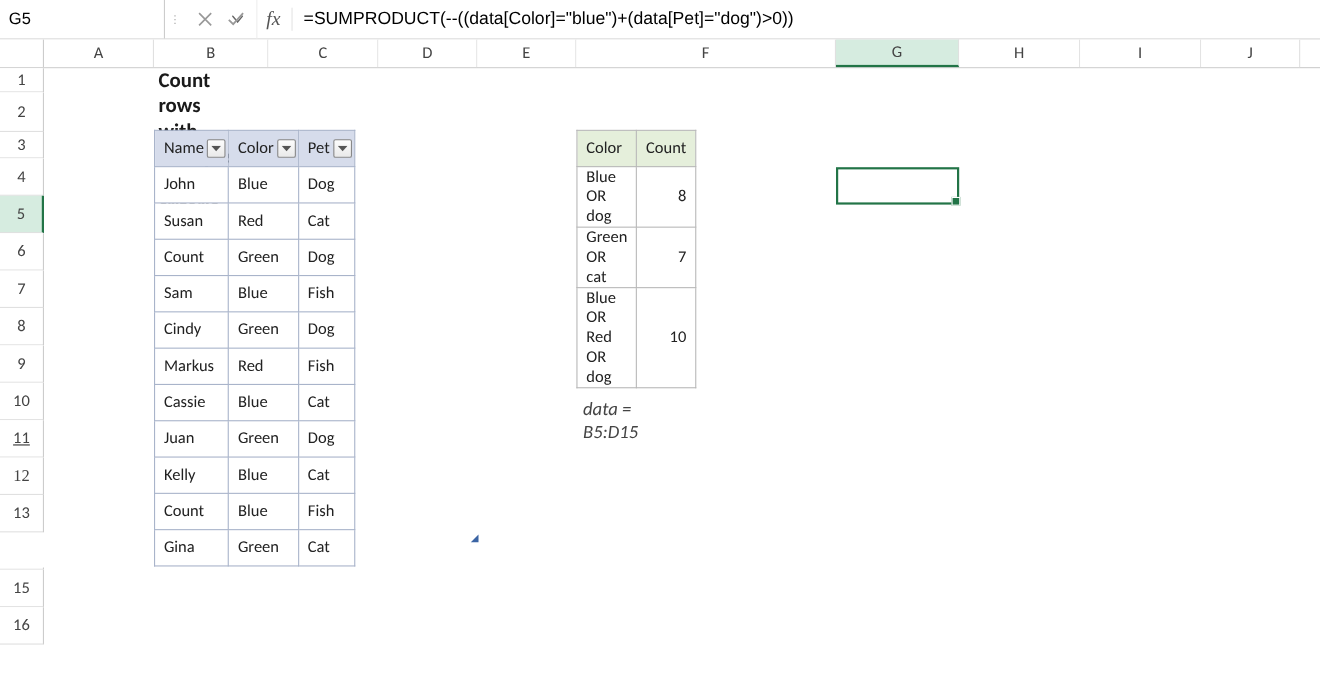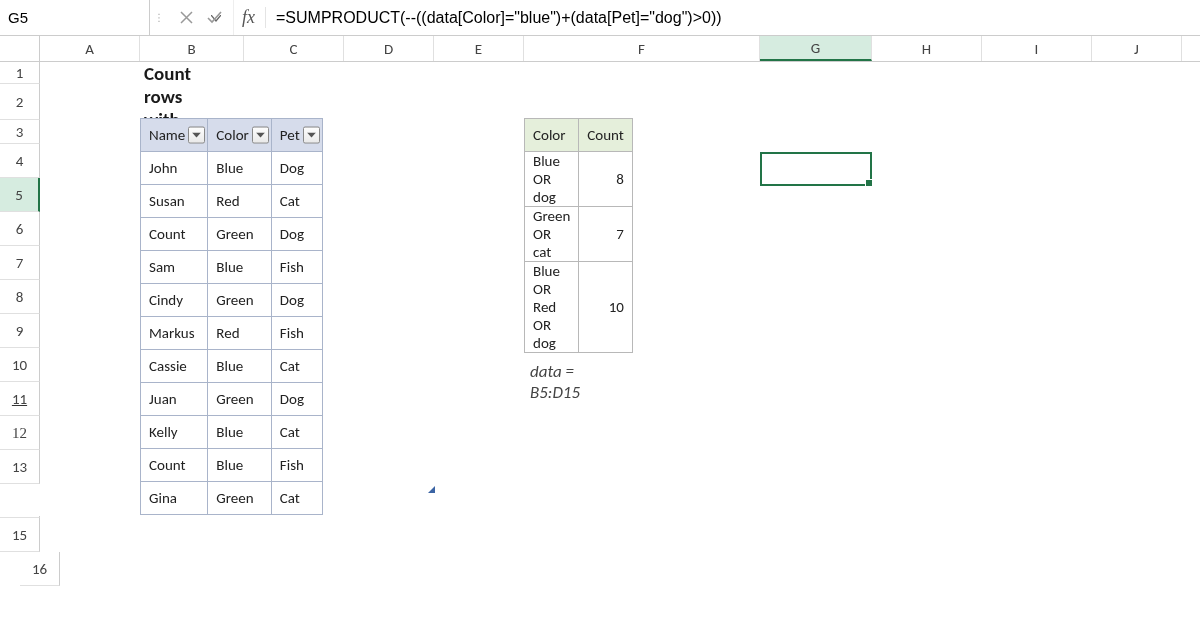--- a/index.html
+++ b/index.html
@@ -307,21 +307,21 @@
       </div>
       <div class="grid-row" style="height: 34px;">
         <div class="row-header" style="line-height: 34px;">13</div>
       </div>
       <div class="grid-row" style="height: 34px;">
         <div class="row-header" style="line-height: 34px; margin-top: 32px;">14</div>
       </div>
       <div class="grid-row" style="height: 34px;">
         <div class="row-header" style="line-height: 34px;">15</div>
       </div>
-      <div class="grid-row" style="height: 34px; padding-left: 20px;">
+      <div class="grid-row" style="height: 34px;">
         <div class="row-header" style="line-height: 34px;">16</div>
       </div>
     </div>
 
   <div class="cells-area">
     <div class="title-text" style="left:104px; top:26px;">Count rows with multiple OR criteria</div>
 
     <table class="data-table" style="left:100px; top:82px;">
       <thead>
           <tr>

